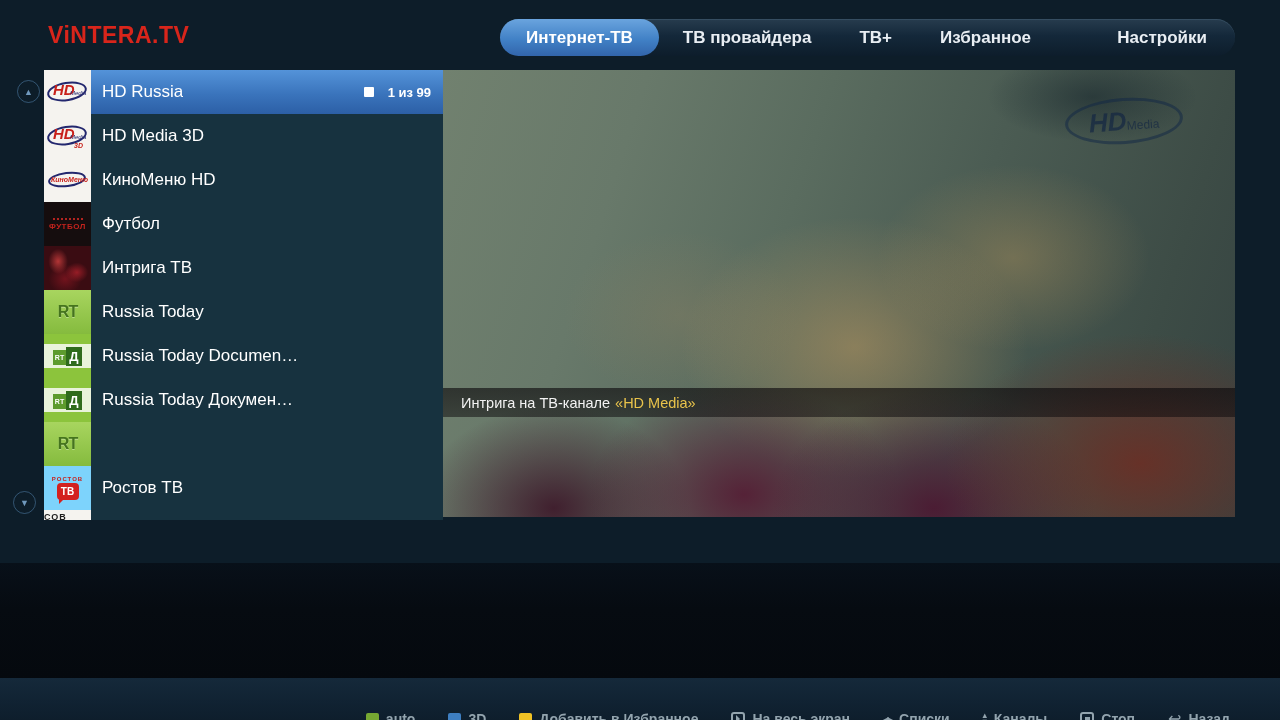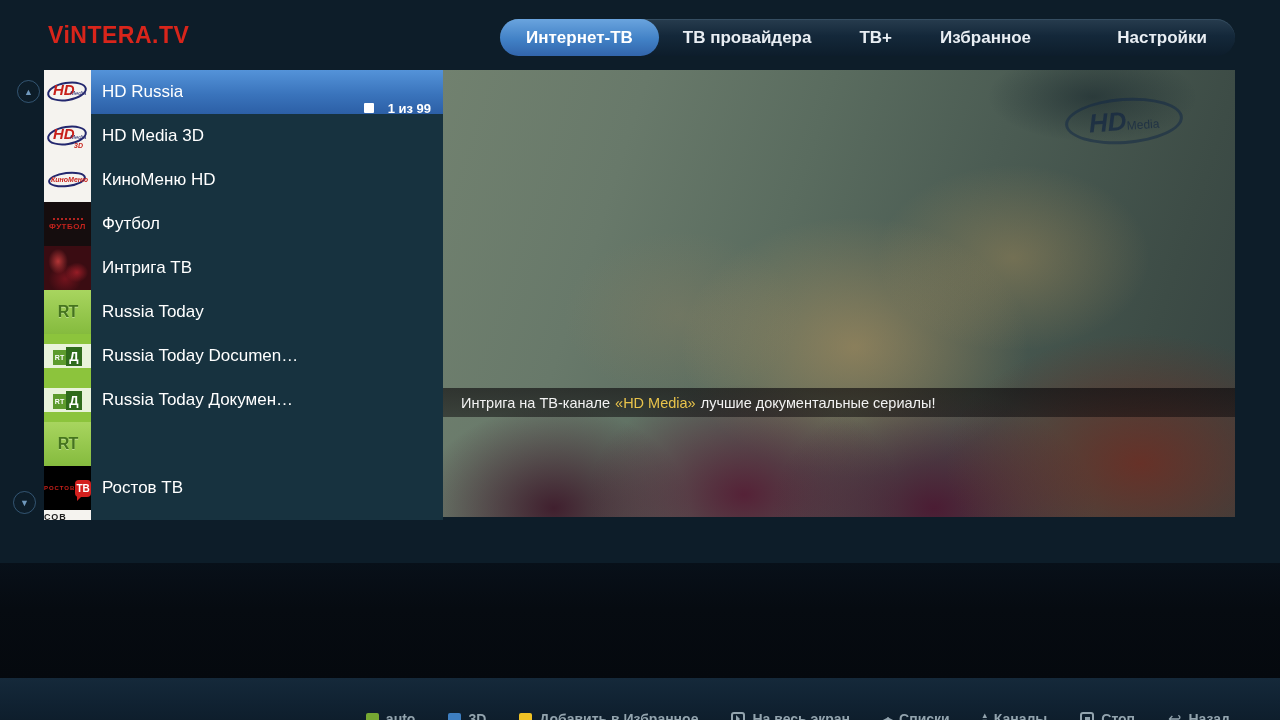--- a/index.html
+++ b/index.html
@@ -26,21 +26,21 @@
     display:flex; align-items:center; justify-content:center; font-size:9px; }
   .circle-up { left:17px; top:80px; }
   .circle-down { left:13px; top:491px; }
 
   
   .panel { position:absolute; left:44px; top:70px; width:399px; height:450px;
     background:#17323f; overflow:hidden; }
   .row { display:flex; align-items:center; height:44px; color:#fff; font-size:17px; position:relative; }
   .row.selected { background:linear-gradient(180deg,#5493d9 0%,#3a74bc 55%,#2c5fa6 100%); }
   .ch-label { padding-left:11px; white-space:nowrap; overflow:hidden; }
-  .row-meta { position:absolute; right:12px; top:16px; height:100%; display:flex; align-items:center; gap:14px;justify-content:space-between; }
+  .row-meta { position:absolute; right:12px; top:0; height:100%; display:flex; align-items:center; gap:14px;justify-content:space-between; }
   .stop-sq { width:10px; height:10px; background:#fff; border-radius:1px; display:inline-block; }
   .row-counter { font-size:13px; font-weight:bold; color:#fff; }
 
   .ch-icon { width:47px; min-width:47px; height:44px; position:relative; overflow:hidden;
     display:flex; align-items:center; justify-content:center; }
   .tile-white { background:#f5f3ef; }
   
   .hd-el { position:absolute; left:3px; top:12px; width:40px; height:19px; border:2px solid #23276e;
     border-radius:50%; transform:rotate(-9deg); }
   .hd-hd { position:absolute; left:9px; top:12px; color:#c8201a; font-weight:800; font-style:italic;
@@ -68,21 +68,21 @@
     text-shadow:0 1px 0 rgba(255,255,255,0.35); }
   
   .rtdoc { background:#8cc43c; }
   .rtdoc-band { position:absolute; left:0; top:10px; width:100%; height:24px; background:#e9f3da; }
   .rtdoc-cube { position:relative; display:flex; }
   .rtdoc-rt { background:#5d9b2d; color:#fff; font-size:7px; font-weight:bold; width:13px; height:15px;
     display:flex; align-items:center; justify-content:center; margin-top:3px; }
   .rtdoc-d { background:#2f6b1c; color:#fff; font-size:13px; font-weight:800; width:16px; height:19px;
     display:flex; align-items:center; justify-content:center; }
   
-  .rostov { background:#000000; }
+  .rostov { background:#7dd3fc; flex-direction:column; }
   .rostov-top { color:#c8201a; font-size:6px; font-weight:800; letter-spacing:1px; margin-bottom:1px; }
   .rostov-bubble { position:relative; width:22px; height:17px; background:#d3201e; border-radius:4px;
     color:#fff; font-size:10px; font-weight:800; display:flex; align-items:center; justify-content:center; }
   .rostov-bubble:after { content:""; position:absolute; left:2px; bottom:-4px; border:4px solid transparent;
     border-top-color:#d3201e; border-left-color:#d3201e; }
   
   .partial-tile { position:absolute; left:0; top:440px; width:47px; height:10px; background:#f5f3ef;
     overflow:hidden; display:flex; justify-content:flex-start; }
   .partial-text { color:#1d1d1d; font-size:9px; font-weight:800; letter-spacing:1px; line-height:14px; }
 
@@ -237,21 +237,20 @@
   </div>
 
   <div class="video">
     <div class="watermark">
       <span class="wm-hd">HD</span>
       <span class="wm-media">Media</span>
     </div>
     <div class="caption-band">
       <span>Интрига на ТВ-канале</span>
       <span class="caption-hl">«HD Media»</span>
-      <span>лучшие документальные сериалы!</span>
     </div>
   </div>
 
   <div class="dark-strip"></div>
 
   <div class="bottom-bar" id="bottom-bar">
       <div class="bb-item">
     <span class="sq" style="background: rgb(118, 168, 50);"></span>
     <span class="bb-label">auto</span>
   </div>

